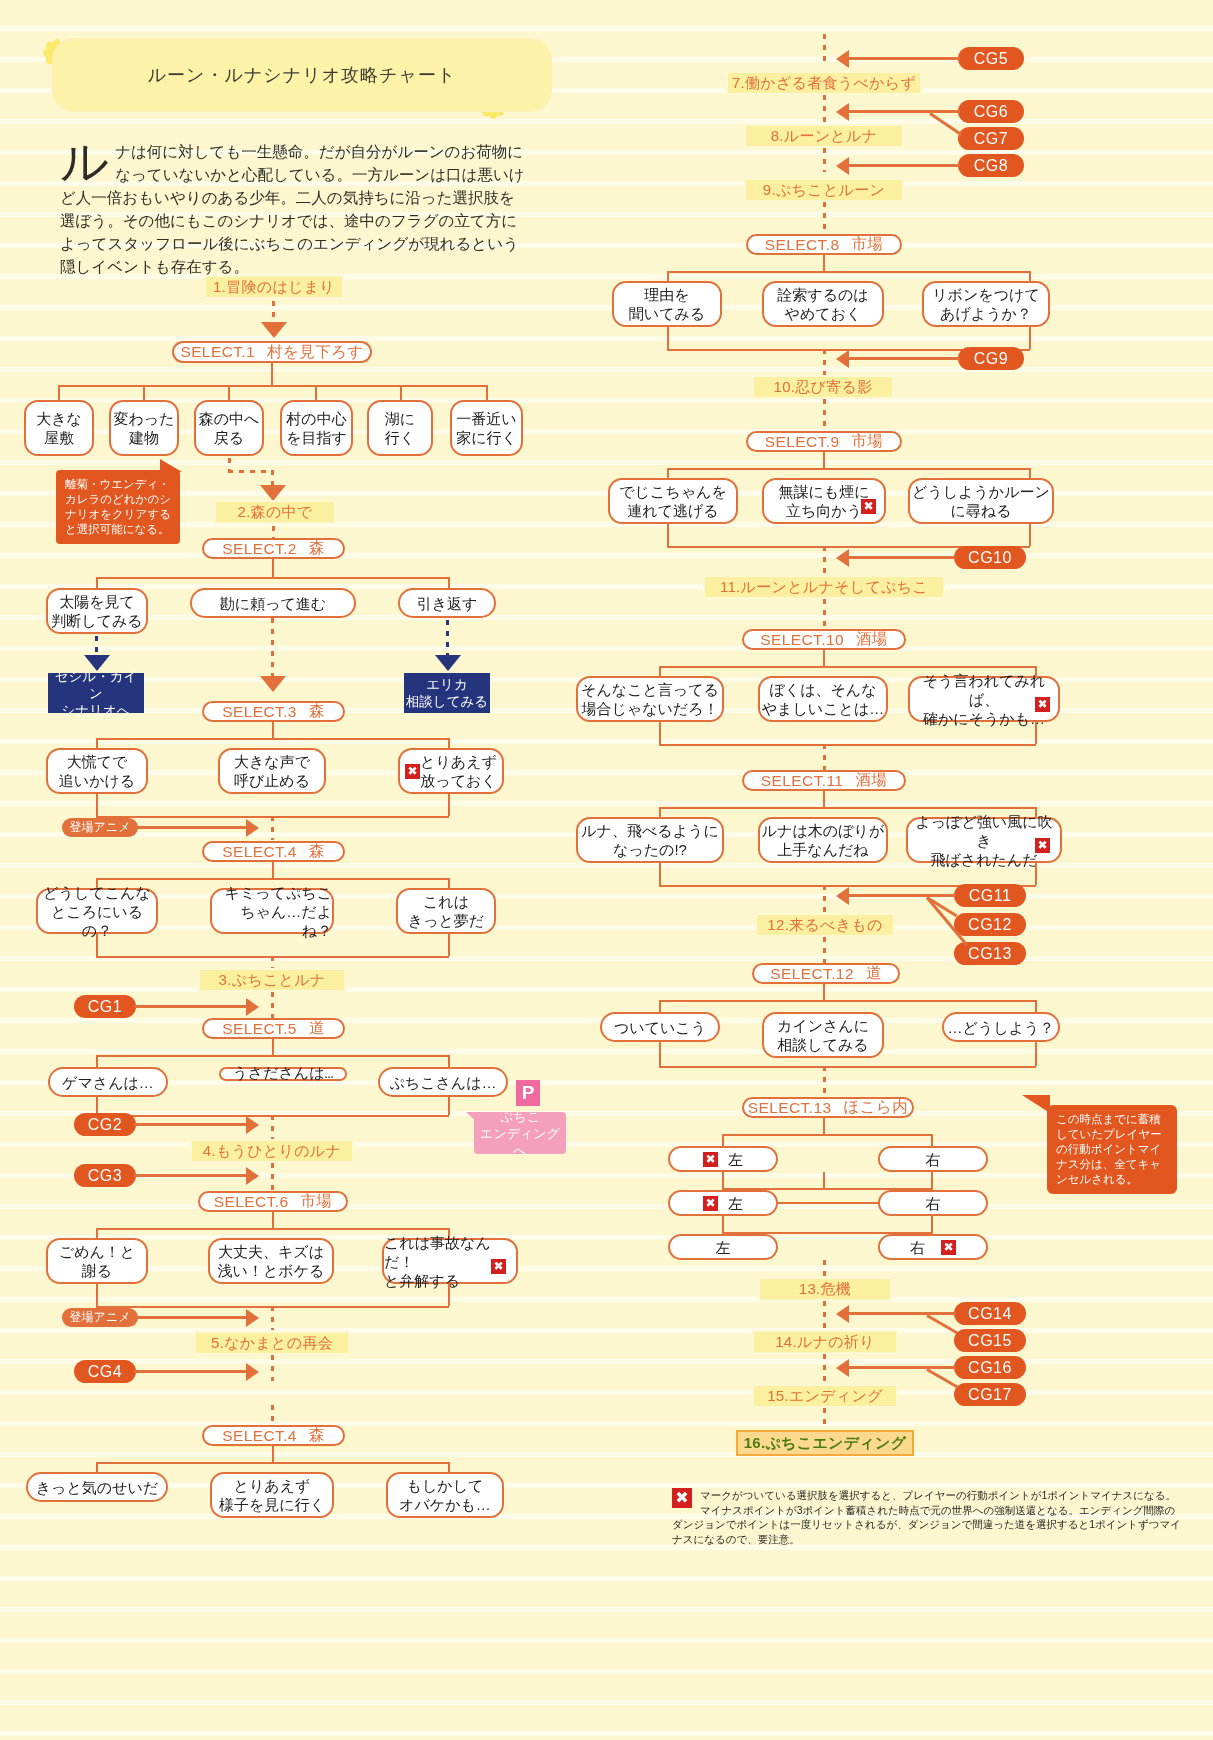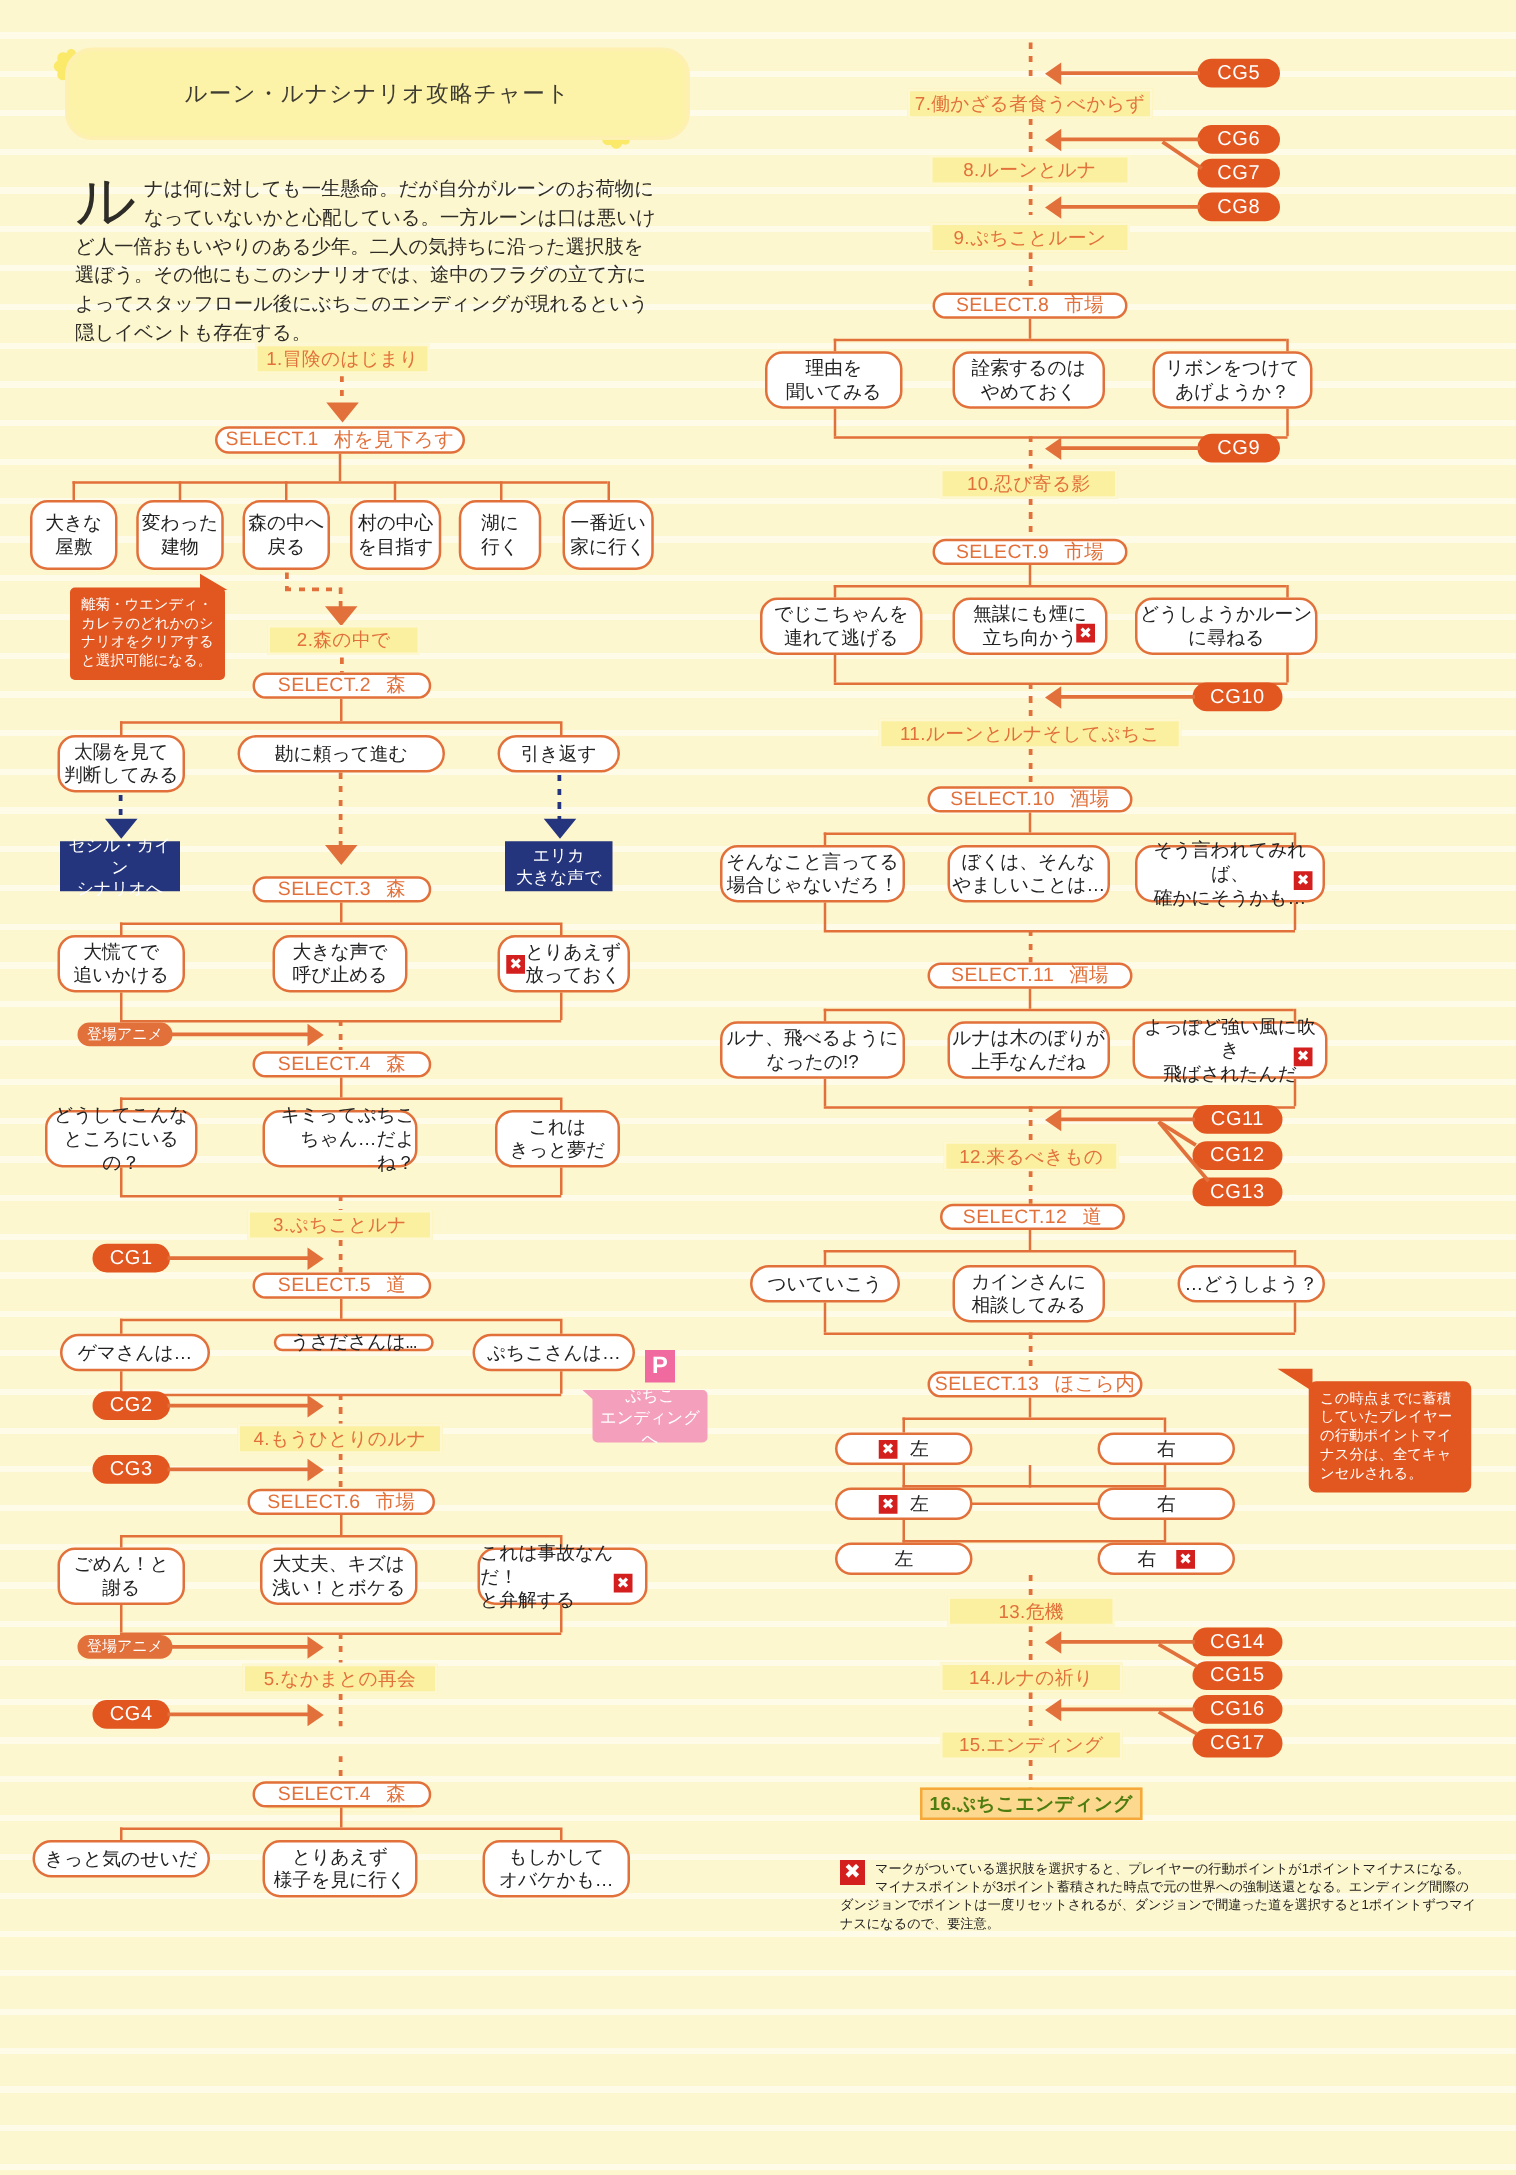--- a/index.html
+++ b/index.html
@@ -179,21 +179,21 @@
 <div class="abs choice pill" style="left:398px;top:588px;width:98px;height:30px;">引き返す</div>
 
 <div class="abs dot-v blue" style="left:95px;top:636px;height:22px;"></div>
 <div class="abs tri-d blue" style="left:84px;top:655px;"></div>
 <div class="abs scen" style="left:48px;top:673px;width:96px;height:40px;white-space:pre-line;">セシル・カイン
 シナリオへ</div>
 
 <div class="abs dot-v blue" style="left:446px;top:620px;height:38px;"></div>
 <div class="abs tri-d blue" style="left:435px;top:655px;"></div>
 <div class="abs scen" style="left:404px;top:673px;width:86px;height:40px;white-space:pre-line;">エリカ
-大きな声で</div>
+相談してみる</div>
 
 <div class="abs dot-v" style="left:271px;top:618px;height:62px;"></div>
 <div class="abs tri-d" style="left:260px;top:676px;"></div>
 
 <div class="abs select" style="left:202px;top:701px;width:143px;height:21px;">
   <span>SELECT.3</span>
   <span class="loc">森</span>
 </div>
 <div class="abs ln lnv" style="left:272px;top:722px;height:16px;"></div>
 <div class="abs ln lnh" style="left:96px;top:738px;width:352px;"></div>

